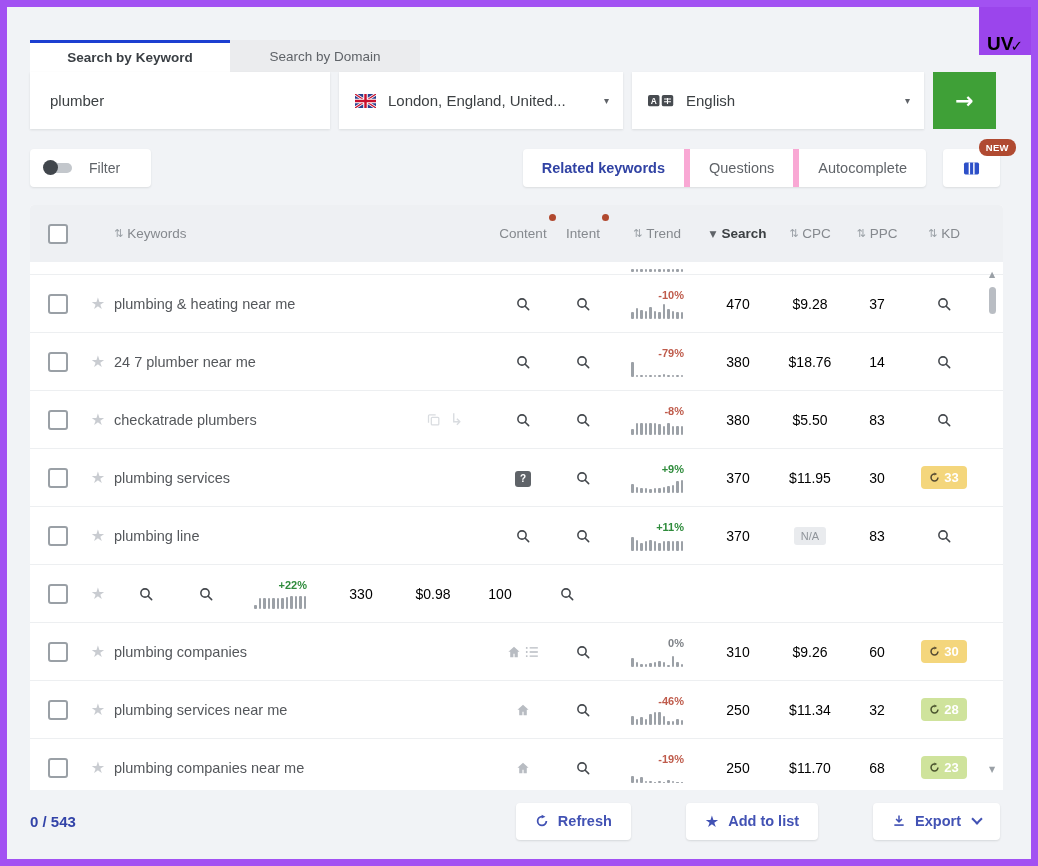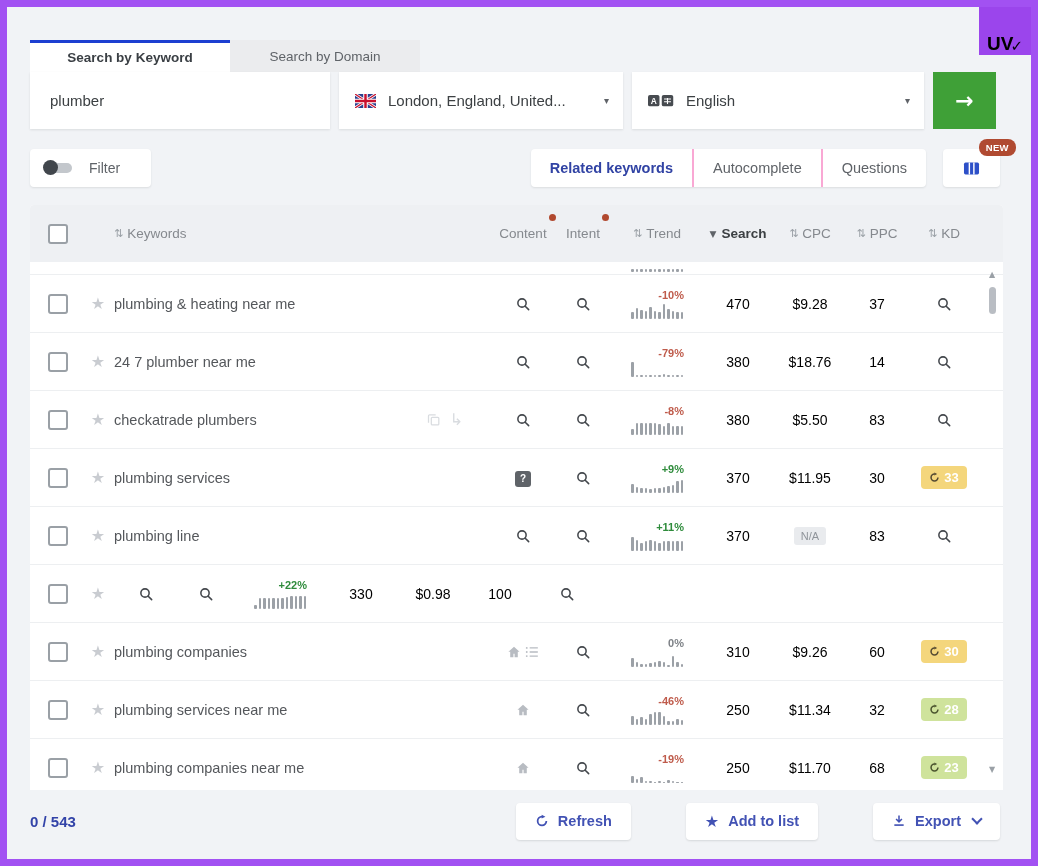--- a/index.html
+++ b/index.html
@@ -41,21 +41,21 @@
   .filter-row{display:flex;align-items:center;margin:20px 31px 0 23px;height:38px;}
   .filter-btn{width:121px;height:38px;background:#fff;border-radius:4px;display:flex;
     align-items:center;padding-left:15px;box-sizing:border-box;cursor:pointer;
     box-shadow:0 1px 2px rgba(60,64,67,.12);}
   .toggle{position:relative;width:27px;height:10px;background:#c3c7cc;border-radius:6px;display:inline-block;}
   .knob{position:absolute;left:-2px;top:-3px;width:15px;height:15px;border-radius:50%;background:#41464c;}
   .filter-label{margin-left:17px;font-size:14px;color:#5f6368;}
   .seg{margin-left:auto;display:flex;background:#fff;border-radius:4px;height:38px;
     box-shadow:0 1px 2px rgba(60,64,67,.12);}
   .seg-item{display:flex;align-items:center;padding:0 19px;font-size:14.5px;color:#5f6368;
-    cursor:pointer;border-right:2px solid #f9a8d4;}
+    cursor:pointer;border-right:6px solid #f9a8d4;}
   .seg-item:last-child{border-right:none;}
   .seg-item.active{font-weight:bold;color:#3143a4;}
   .cols-btn{position:relative;width:57px;height:38px;background:#fff;border-radius:4px;
     margin-left:17px;display:flex;align-items:center;justify-content:center;cursor:pointer;
     box-shadow:0 1px 2px rgba(60,64,67,.12);}
   .new-badge{position:absolute;top:-10px;right:-16px;background:#b04a31;color:#fff;
     font-size:9.5px;font-weight:bold;padding:3px 7px;border-radius:8px;letter-spacing:.4px;}
 
   
   .table{margin:18px 0 0 23px;width:973px;background:#fff;border-radius:4px 4px 0 0;}
@@ -178,22 +178,22 @@
 
   <div class="filter-row">
     <div class="filter-btn">
       <span class="toggle">
           <i class="knob"></i>
         </span>
       <span class="filter-label">Filter</span>
     </div>
     <div class="seg">
       <div class="seg-item active">Related keywords</div>
+      <div class="seg-item">Questions</div>
       <div class="seg-item">Autocomplete</div>
-      <div class="seg-item">Questions</div>
     </div>
     <div class="cols-btn">
       <span>
         <svg viewBox="0 0 24 24" width="19" height="19">
           <rect x="2.5" y="4.5" width="19" height="15" rx="2" fill="#2d50c8"></rect>
           <path d="M9.3 4.5v15M15 4.5v15" stroke="#fff" stroke-width="1.8"></path>
         </svg>
       </span>
       <span class="new-badge">NEW</span>
     </div>

